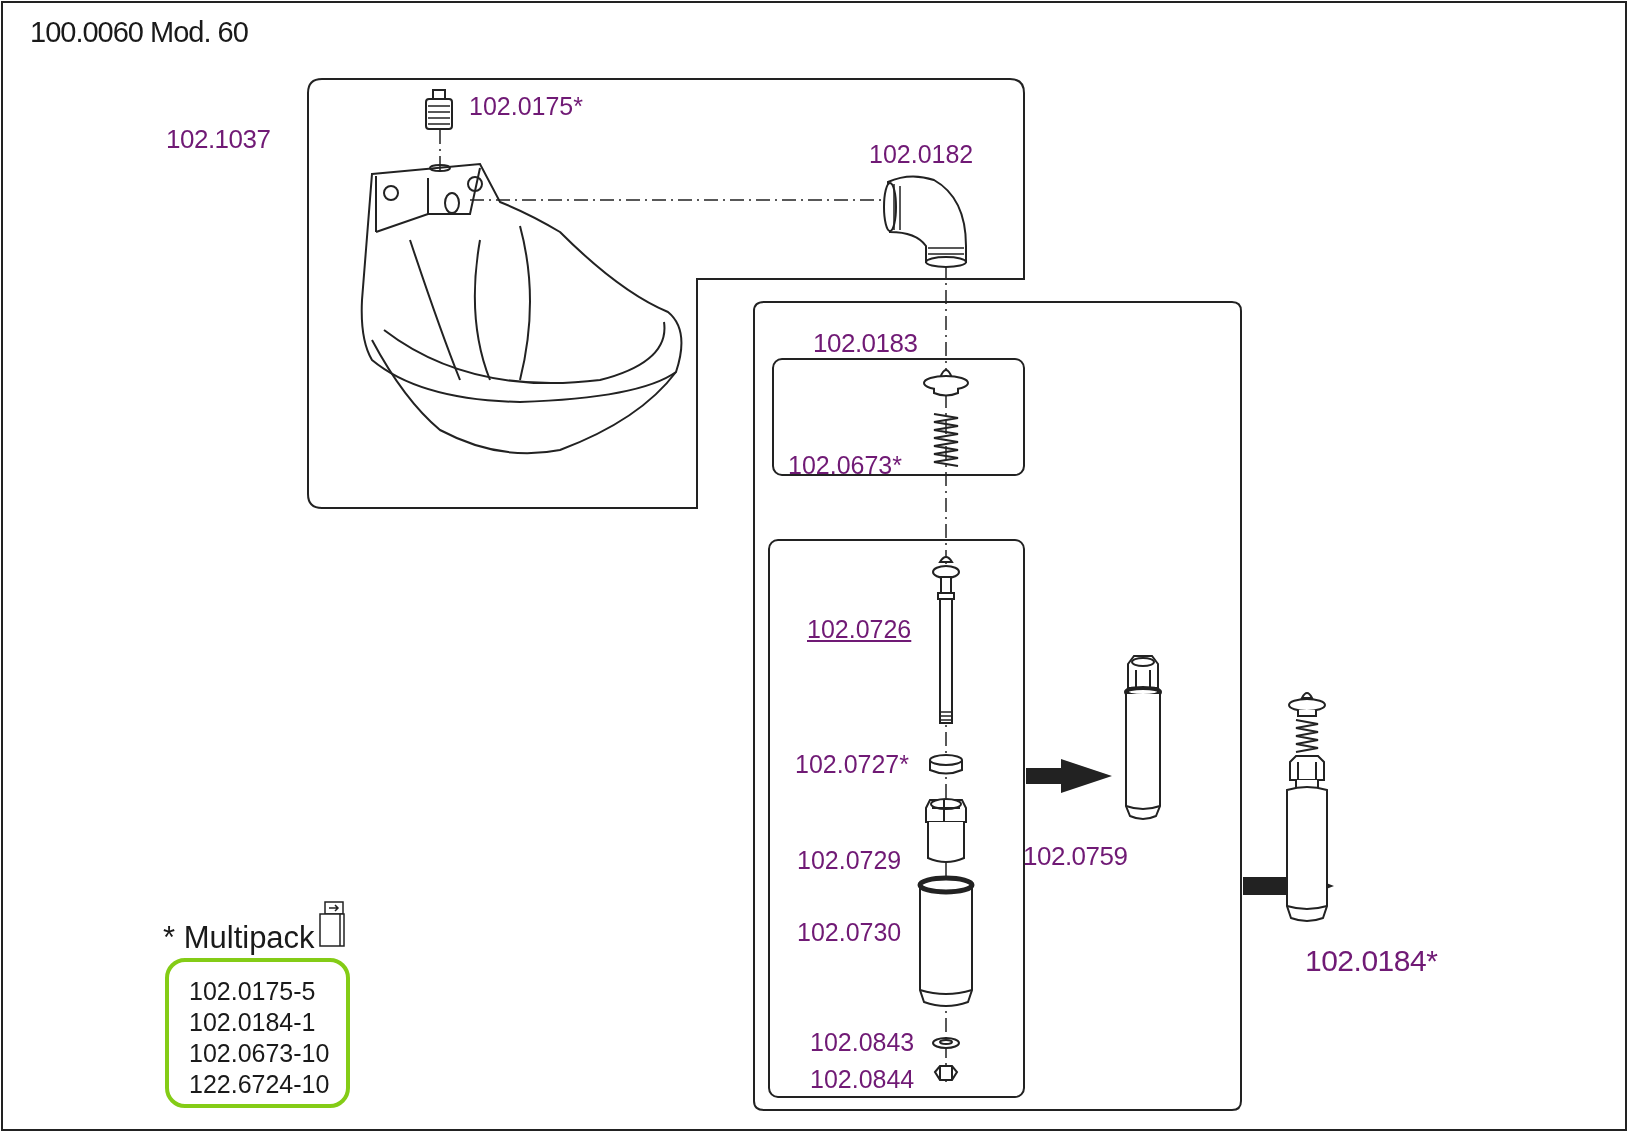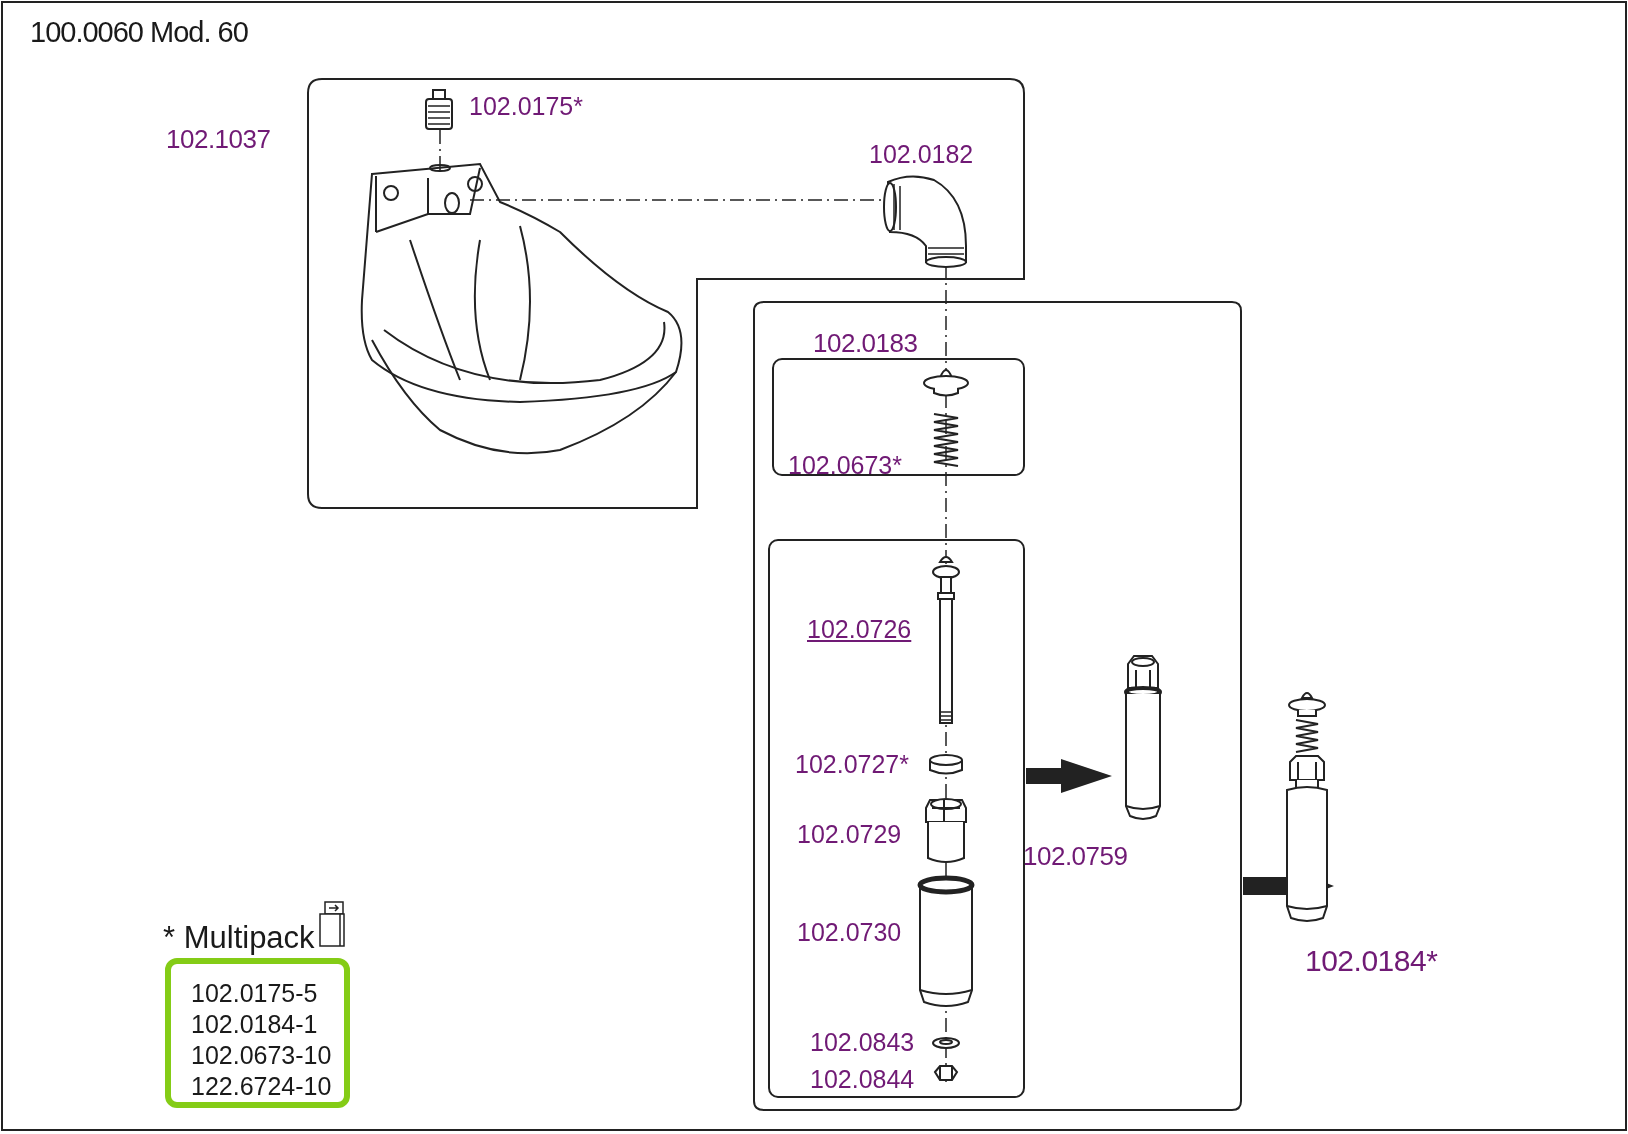--- a/index.html
+++ b/index.html
@@ -3,21 +3,21 @@
   <meta charset="utf-8">
   <style>
     html, body { margin:0; padding:0; background:#fff; }
     body { width:1628px; height:1134px; position:relative; overflow:hidden; font-family:"Liberation Sans", sans-serif; color:#1a1a1a; }
     .frame { position:absolute; left:1px; top:1px; width:1622px; height:1126px; border:2px solid #222; box-sizing:content-box; }
     svg.diagram { position:absolute; left:0; top:0; }
     .lbl { position:absolute; white-space:nowrap; font-size:25px; line-height:1; color:#701a75; }
     .bold { font-weight:normal; letter-spacing:-0.5px;text-align:center; }
     .title { position:absolute; left:30px; top:16px; font-size:29px; font-weight:normal; letter-spacing:-1px; }
     .mp-head { position:absolute; left:163px; top:920px; font-size:31px; }
-    .mp-box { position:absolute; left:165px; top:958px; width:185px; height:150px; border:6px solid #84cc16; border-radius:12px; padding:14px 3px 0 20px; box-sizing:border-box; }
+    .mp-box { position:absolute; left:165px; top:958px; width:185px; height:150px; border:4px solid #84cc16; border-radius:20px; padding:14px 3px 0 20px; box-sizing:border-box; }
     .mp-item { font-size:25px; line-height:31px; }
   </style>
 </head>
 <body>
 
 <div class="frame"></div>
 
 <svg class="diagram" width="1628" height="1134" viewBox="0 0 1628 1134">
   <g fill="none" stroke="#222" stroke-width="2">
 
@@ -141,21 +141,21 @@
 
 <div class="title">100.0060 Mod. 60</div>
 
 <div class="lbl bold" style="left:166px;top:126px;font-size:26px;">102.1037</div>
 <div class="lbl" style="left:469px;top:94px;">102.0175*</div>
 <div class="lbl" style="left:869px;top:142px;">102.0182</div>
 <div class="lbl bold" style="left:773px;top:330px;font-size:26px;margin-left:40px;">102.0183</div>
 <div class="lbl" style="left:788px;top:425px;margin-top:28px;">102.0673*</div>
 <div class="lbl" style="left:807px;top:617px;text-decoration:underline;">102.0726</div>
 <div class="lbl" style="left:795px;top:752px;">102.0727*</div>
-<div class="lbl" style="left:797px;top:822px;">102.0729</div>
+<div class="lbl" style="left:797px;top:848px;">102.0729</div>
 <div class="lbl" style="left:797px;top:920px;">102.0730</div>
 <div class="lbl" style="left:810px;top:1030px;">102.0843</div>
 <div class="lbl" style="left:810px;top:1067px;">102.0844</div>
 <div class="lbl bold" style="left:1023px;top:843px;font-size:26px;">102.0759</div>
 <div class="lbl bold" style="left:1305px;top:946px;font-size:30px;">102.0184*</div>
 
 <div class="mp-head">* Multipack</div>
 <div class="mp-box">
   <div class="mp-item">102.0175-5</div>
   <div class="mp-item">102.0184-1</div>

